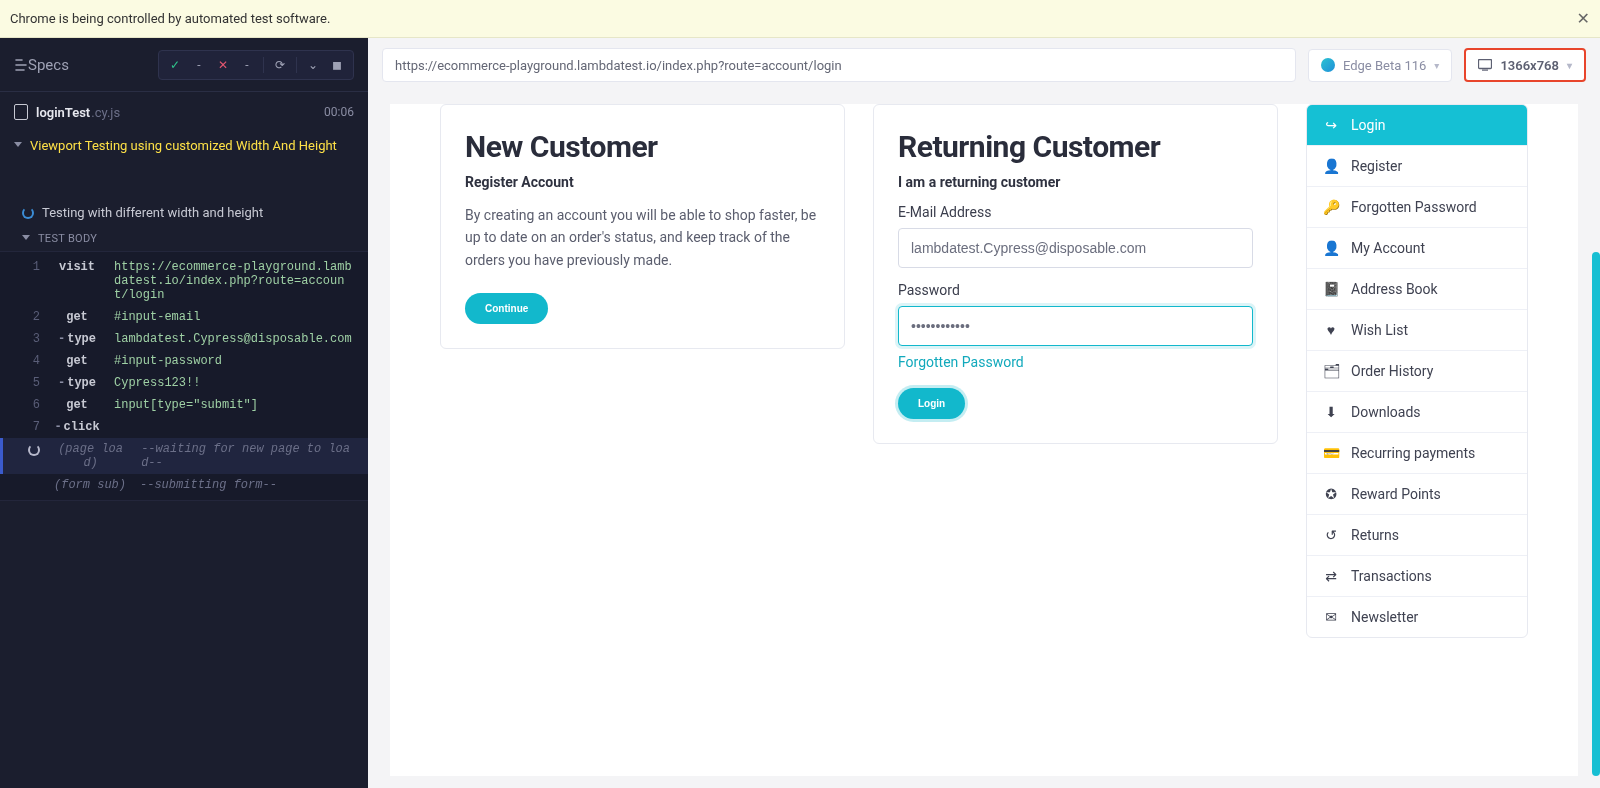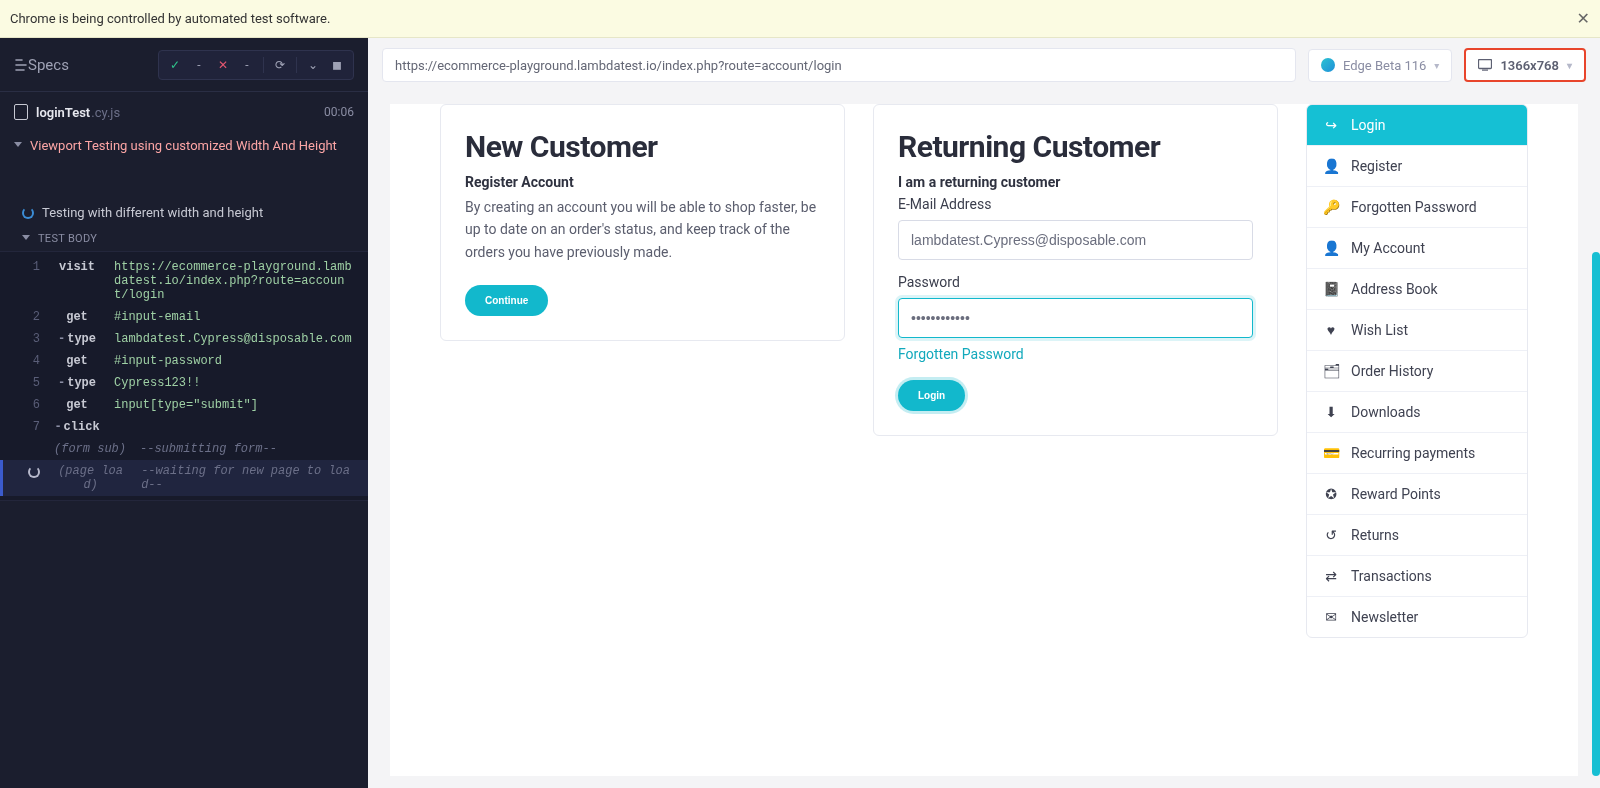--- a/index.html
+++ b/index.html
@@ -23,21 +23,21 @@
 .runner-controls .ctl.fail { color: #e45770; }
 .runner-controls .divider { width: 1px; height: 16px; background: #2f334e; margin: 0 2px; }
 
 .file-row { display: flex; align-items: center; justify-content: space-between; padding: 12px 14px; }
 .file-row .left { display: flex; align-items: center; gap: 8px; }
 .file-row .file-icon { width: 14px; height: 16px; border: 1.5px solid #c7c9d3; border-radius: 2px; position: relative; }
 .file-row .fname { color: #e7e8ef; font-weight: 600; }
 .file-row .ext { color: #6b6f88; font-weight: 400; margin-left: 1px; }
 .file-row .time { color: #8a8da3; font-size: 12px; }
 
-.suite-row, .test-row, .body-row { display: flex; align-items: center; gap: 8px; padding: 6px 14px; color: #fca5a5; }
+.suite-row, .test-row, .body-row { display: flex; align-items: center; gap: 8px; padding: 6px 14px; color: #fde047; }
 .suite-row { font-size: 13px; }
 .test-row { padding-left: 22px; color: #c7c9d3; margin-top: 40px; }
 .caret { width: 8px; height: 8px; display: inline-block; border-left: 5px solid #8a8da3; border-top: 4px solid transparent; border-bottom: 4px solid transparent; transform: rotate(90deg); }
 .spinner { width: 12px; height: 12px; border: 2px solid #3b8dd6; border-top-color: transparent; border-radius: 50%; display: inline-block; }
 .body-row { padding-left: 22px; color: #8a8da3; font-size: 11px; letter-spacing: .3px; }
 .body-row .caret { transform: rotate(90deg); }
 
 .cmd-list { background: #171a2a; border-top: 1px solid #23263b; border-bottom: 1px solid #23263b; font-family: "SFMono-Regular", Consolas, "Liberation Mono", Menlo, monospace; font-size: 12px; padding: 4px 0; }
 .cmd { display: flex; gap: 14px; padding: 4px 14px 4px 26px; align-items: flex-start; white-space: pre-wrap; word-break: break-all; }
 .cmd .ln { width: 14px; text-align: right; color: #5a5e78; flex-shrink: 0; }
@@ -61,21 +61,21 @@
 .viewport-pill .chev { font-size: 10px; color: #b5b8c9; }
 
 .aut-body { flex: 1; overflow: auto; padding: 12px 22px; position: relative; }
 .aut-scrollbar { position: absolute; right: 0; top: 160px; bottom: 12px; width: 8px; background: #17bfd3; border-radius: 4px; }
 .page { background: #fff; min-height: 100%; padding: 0 50px 40px 50px; }
 .grid { display: flex; gap: 28px; align-items: flex-start; }
 .card { background: #fff; border: 1px solid #e7e9f0; border-radius: 6px; padding: 24px; flex: 1; }
 .card.new { min-width: 330px; }
 .card.ret { min-width: 330px; }
 .h1 { font-size: 30px; font-weight: 700; color: #2a2d3b; margin-bottom: 10px; letter-spacing: -0.5px; }
-.sub { font-weight: 700; color: #2f3240; margin-bottom: 6px; }
+.sub { font-weight: 700; color: #2f3240; margin-bottom: 14px; }
 .para { color: #5b5e6e; line-height: 1.6; margin-bottom: 22px; }
 .btn-primary { background: #12b8cc; color: #fff; border: none; border-radius: 22px; padding: 10px 20px; font-size: 10px; font-weight: 600; cursor: pointer; }
 .btn-primary.login { box-shadow: 0 0 0 3px rgba(18,184,204,0.25); }
 
 .field-label { color: #3a3d4c; margin: 6px 0 8px; }
 .input { width: 100%; height: 40px; border: 1px solid #d8dbe6; border-radius: 4px; padding: 0 12px; font-size: 14px; color: #6b6e7e; background: #fff; }
 .input.focus { border-color: #12b8cc; box-shadow: 0 0 0 3px rgba(18,184,204,0.15); }
 .link { color: #12a9bc; text-decoration: none; display: inline-block; margin: 8px 0 18px; }
 
 .side-nav { width: 222px; border: 1px solid #e7e9f0; border-radius: 6px; overflow: hidden; flex-shrink: 0; }
@@ -143,22 +143,22 @@
     </div>
 
     <div class="cmd-list" id="cmd-list">
         <div class="cmd"><span class="ln">1</span><span class="name">visit</span><span class="arg">https://ecommerce-playground.lambdatest.io/index.php?route=account/login</span></div>
         <div class="cmd"><span class="ln">2</span><span class="name">get</span><span class="arg">#input-email</span></div>
         <div class="cmd"><span class="ln">3</span><span class="name dash">type</span><span class="arg">lambdatest.Cypress@disposable.com</span></div>
         <div class="cmd"><span class="ln">4</span><span class="name">get</span><span class="arg">#input-password</span></div>
         <div class="cmd"><span class="ln">5</span><span class="name dash">type</span><span class="arg">Cypress123!!</span></div>
         <div class="cmd"><span class="ln">6</span><span class="name">get</span><span class="arg">input[type="submit"]</span></div>
         <div class="cmd"><span class="ln">7</span><span class="name dash">click</span><span class="arg"></span></div>
+        <div class="cmd event active"><span class="spin"></span><span class="ln"></span><span class="name">(page load)</span><span class="arg">--waiting for new page to load--</span></div>
         <div class="cmd event"><span class="ln"></span><span class="name">(form sub)</span><span class="arg">--submitting form--</span></div>
-        <div class="cmd event active"><span class="spin"></span><span class="ln"></span><span class="name">(page load)</span><span class="arg">--waiting for new page to load--</span></div>
       </div>
   </aside>
 
   <main class="aut-panel">
     <div class="aut-header">
       <div class="url-box">
         <span>https://ecommerce-playground.lambdatest.io/index.php?route=account/login</span>
       </div>
       <div class="browser-pill">
         <span class="edge-dot"></span>

